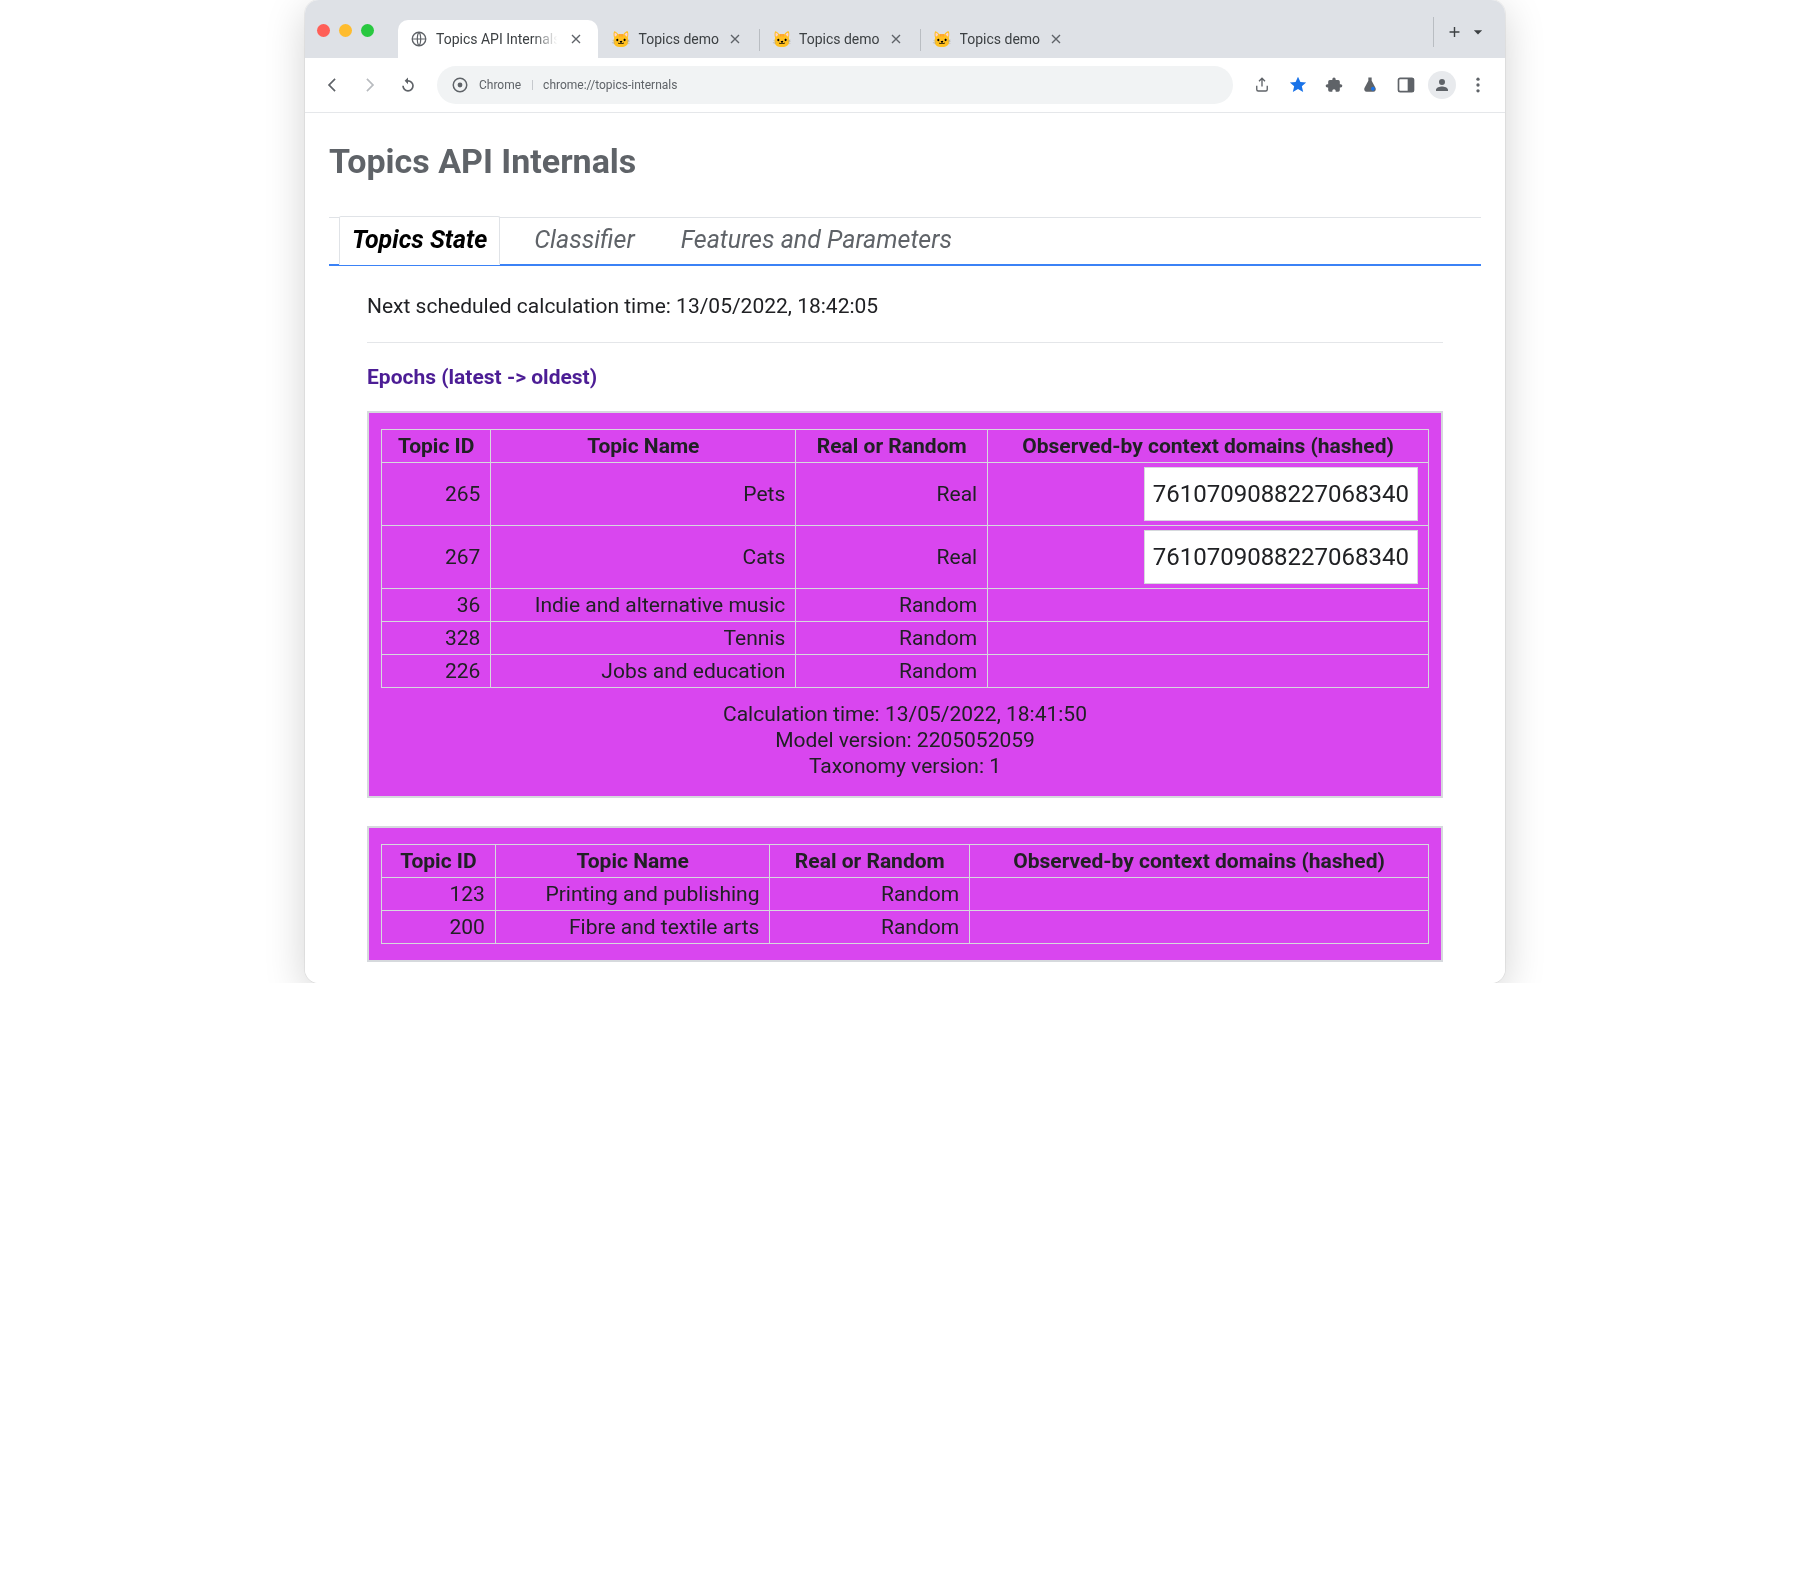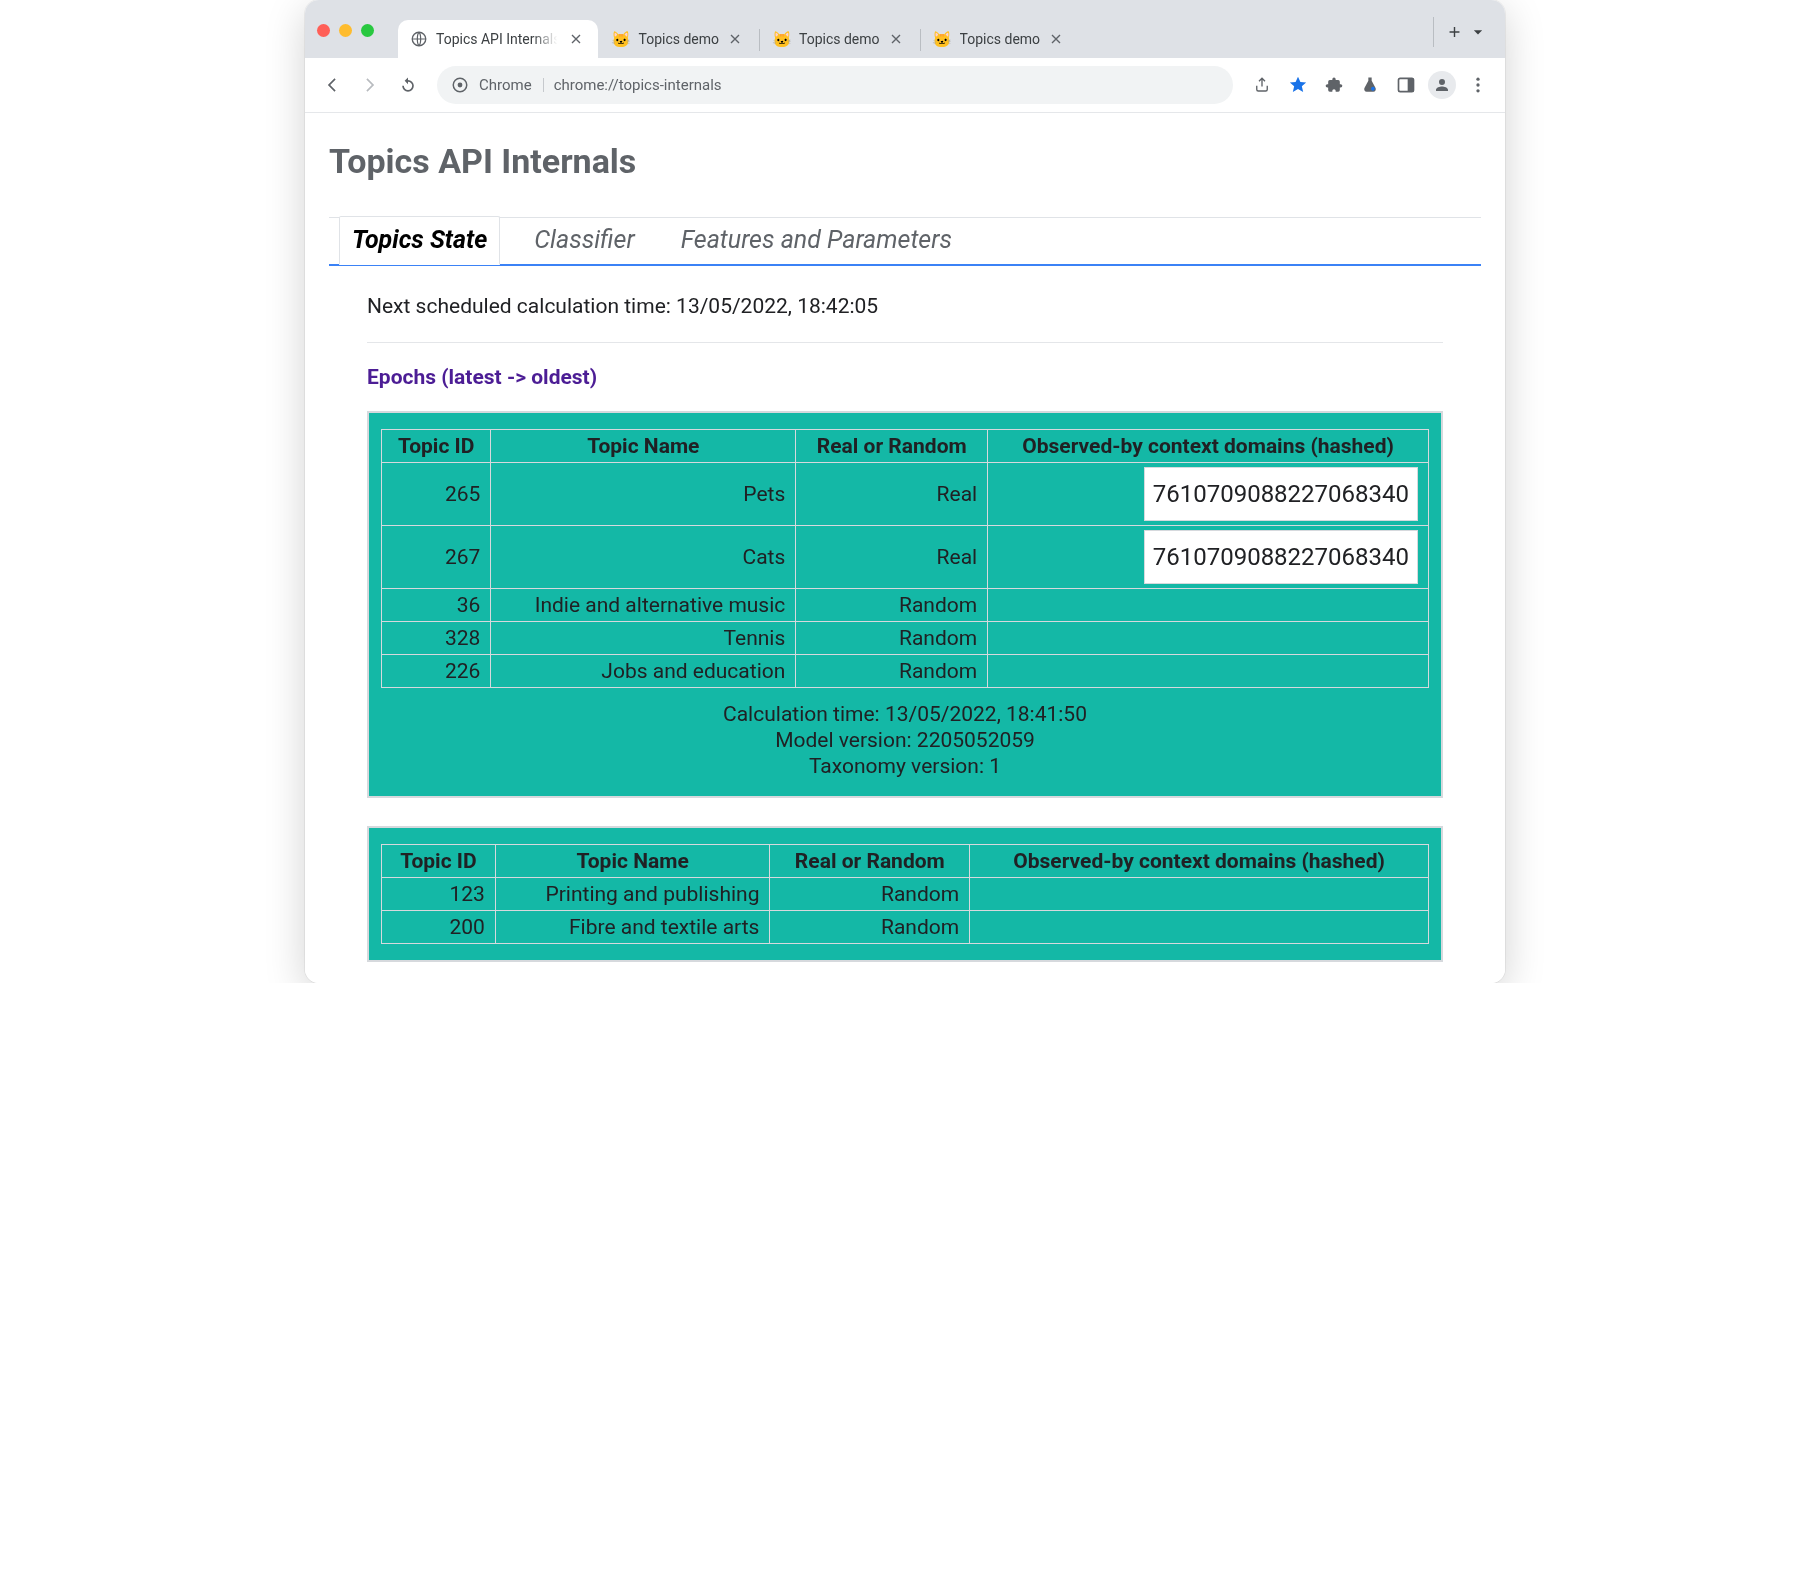--- a/index.html
+++ b/index.html
@@ -84,21 +84,21 @@
   .icon-btn{
     width:34px;height:34px;border-radius:50%;
     display:flex;align-items:center;justify-content:center;
     color:#5f6368;
   }
   .icon-btn.disabled{ color:#b8bbbf; }
   .omnibox{
     flex:1;display:flex;align-items:center;
     background:#f1f3f4;border-radius:20px;height:38px;
     padding:0 14px;margin:0 8px;
-    color:#3c4043;font-size:15px;
+    color:#3c4043;font-size:12px;
   }
   .omnibox .chrome-logo{ width:18px;height:18px;margin-right:10px;display:flex;align-items:center;justify-content:center; }
   .omnibox .pre{ color:#5f6368; padding-right:12px; margin-right:10px; position:relative; }
   .omnibox .pre::after{ content:"";position:absolute;right:0;top:2px;bottom:2px;width:1px;background:#c6c9cd; }
   .omnibox .url{ color:#5f6368; }
   .right-icons{display:flex;align-items:center;gap:2px;}
   .right-icons .icon-btn{ color:#5f6368; }
   .star-active{ color:#1a73e8 !important; }
   
   .svgicon{ width:20px;height:20px;display:block; }
@@ -149,21 +149,21 @@
   }
   .next-calc{ margin:8px 0 24px 0; }
   hr.sep{ border:none;border-top:1px solid #e4e6e9;margin:0 0 22px 0; }
   .epochs-header{
     font-weight:700;color:#4c1d95;margin-bottom:22px;
   }
   .epoch-block{
     border:2px solid #d6d9dd;
     padding:16px 12px 16px 12px;
     margin-bottom:28px;
-    background:#14b8a6;
+    background:#d946ef;
   }
   table.topics{
     border-collapse:collapse;
     width:100%;
     font-size:21px;
   }
   table.topics th, table.topics td{
     border:1px solid #d6d9dd;
     padding:4px 10px;
     text-align:right;

